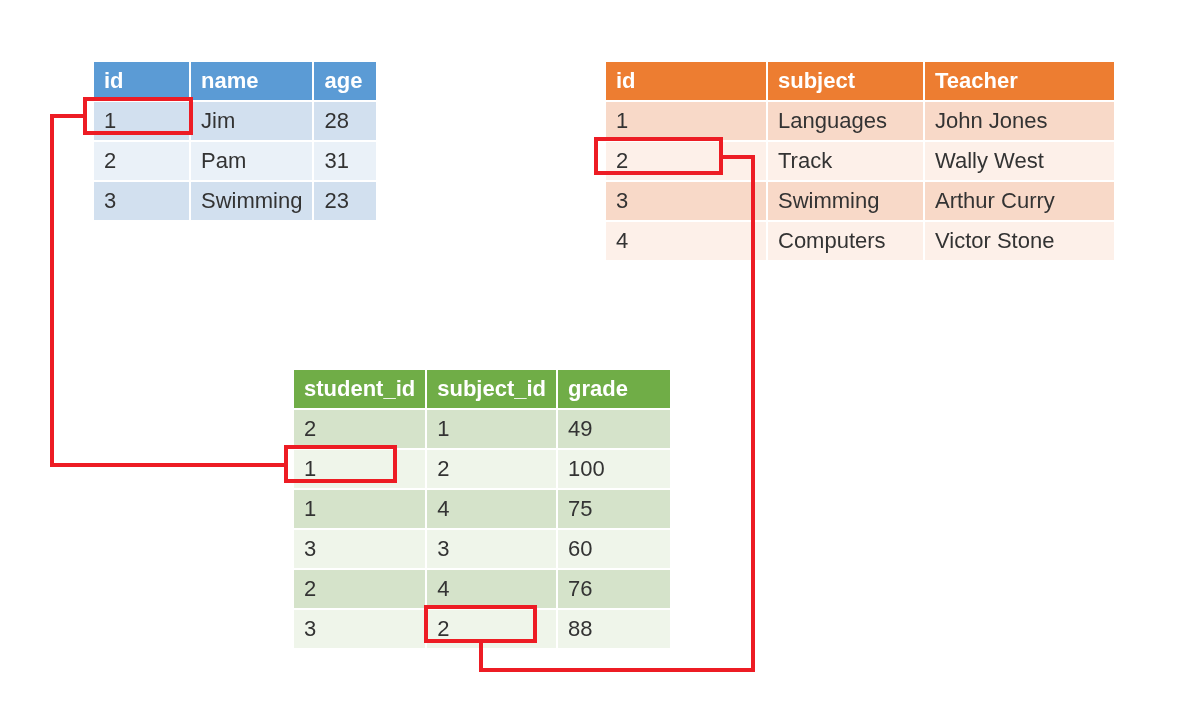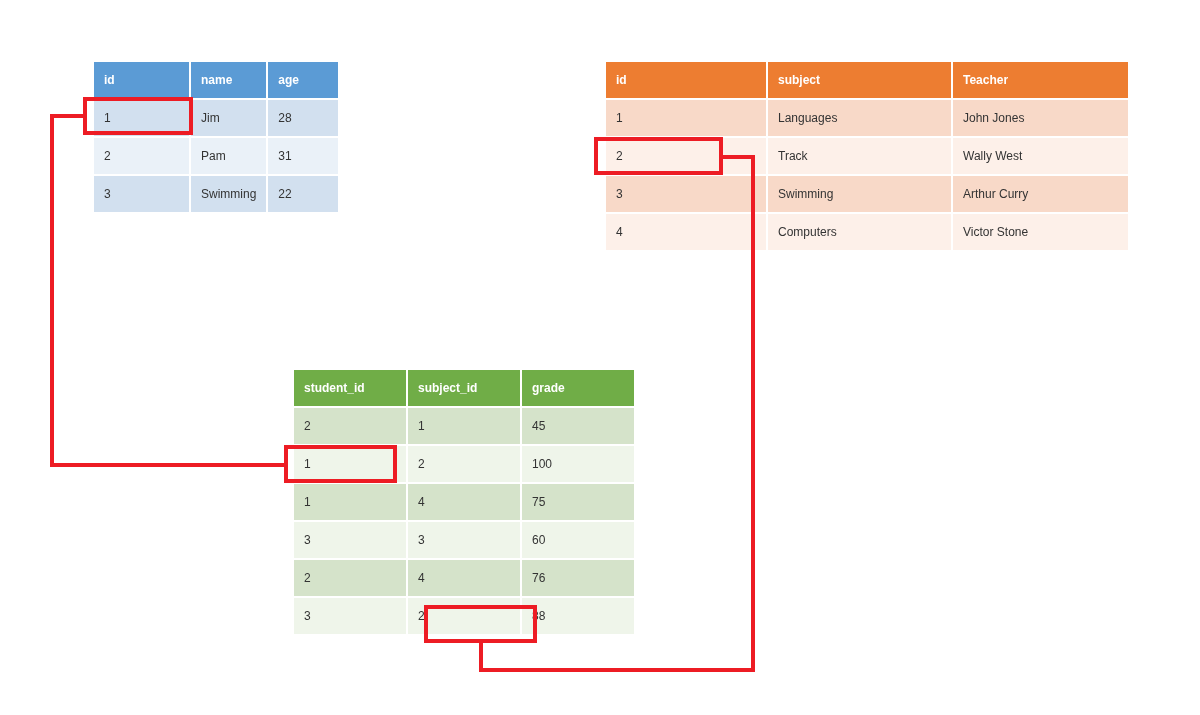--- a/index.html
+++ b/index.html
@@ -13,42 +13,42 @@
     color: #333;
   }
   table {
     border-collapse: separate;
     border-spacing: 2px;
     position: absolute;
   }
   th, td {
     text-align: left;
     padding: 6px 10px;
-    font-size: 12px;
+    font-size: 22px;
     height: 36px;
   }
   th { color: #fff; font-weight: 600; }
 
   
   .blue { left: 92px; top: 60px; }
   .blue th { background: #5b9bd5; }
   .blue td { background: #eaf1f8; color: #333; }
   .blue tbody tr:nth-child(odd) td { background: #d2e0ef; }
   .blue td:nth-child(1), .blue th:nth-child(1) { width: 95px; }
   .blue td:nth-child(2), .blue th:nth-child(2) { width: 66px; }
-  .blue td:nth-child(3), .blue th:nth-child(3) { width: 70px; }
+  .blue td:nth-child(3), .blue th:nth-child(3) { width: 62px; }
 
   
   .orange { left: 604px; top: 60px; }
   .orange th { background: #ed7d31; }
   .orange td { background: #fdf0e9; color: #333; }
   .orange tbody tr:nth-child(odd) td { background: #f8d9c8; }
   .orange td:nth-child(1), .orange th:nth-child(1) { width: 160px; }
-  .orange td:nth-child(2), .orange th:nth-child(2) { width: 183px; }
-  .orange td:nth-child(3), .orange th:nth-child(3) { width: 175px; }
+  .orange td:nth-child(2), .orange th:nth-child(2) { width: 155px; }
+  .orange td:nth-child(3), .orange th:nth-child(3) { width: 189px; }
 
   
   .green { left: 292px; top: 368px; }
   .green th { background: #70ad47; }
   .green td { background: #eff5ea; color: #333; }
   .green tbody tr:nth-child(odd) td { background: #d5e3ca; }
   .green td, .green th { width: 112px; }
 
   svg.overlay {
     position: absolute;
@@ -75,21 +75,21 @@
       <td>28</td>
     </tr>
     <tr>
       <td>2</td>
       <td>Pam</td>
       <td>31</td>
     </tr>
     <tr>
       <td>3</td>
       <td>Swimming</td>
-      <td>22</td>
+      <td>23</td>
     </tr>
   </tbody>
 </table>
 
 <table class="orange">
   <thead>
     <tr>
       <th>id</th>
       <th>subject</th>
       <th>Teacher</th>
@@ -124,21 +124,21 @@
     <tr>
       <th>student_id</th>
       <th>subject_id</th>
       <th>grade</th>
     </tr>
   </thead>
   <tbody>
     <tr>
       <td>2</td>
       <td>1</td>
-      <td>45</td>
+      <td>49</td>
     </tr>
     <tr>
       <td>1</td>
       <td>2</td>
       <td>100</td>
     </tr>
     <tr>
       <td>1</td>
       <td>4</td>
       <td>75</td>

